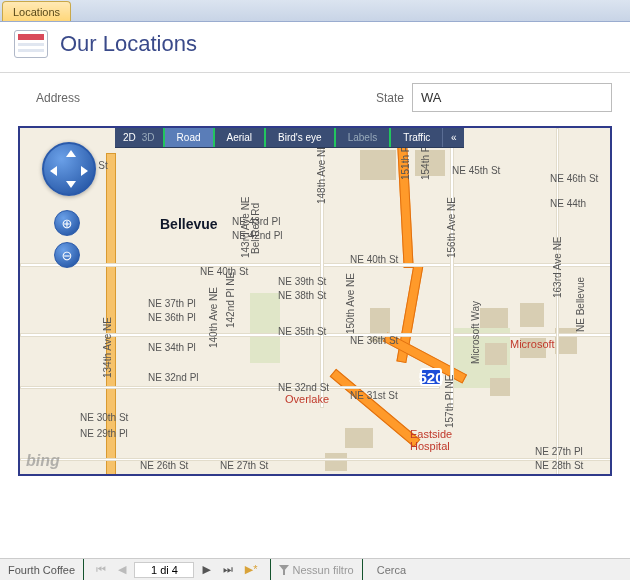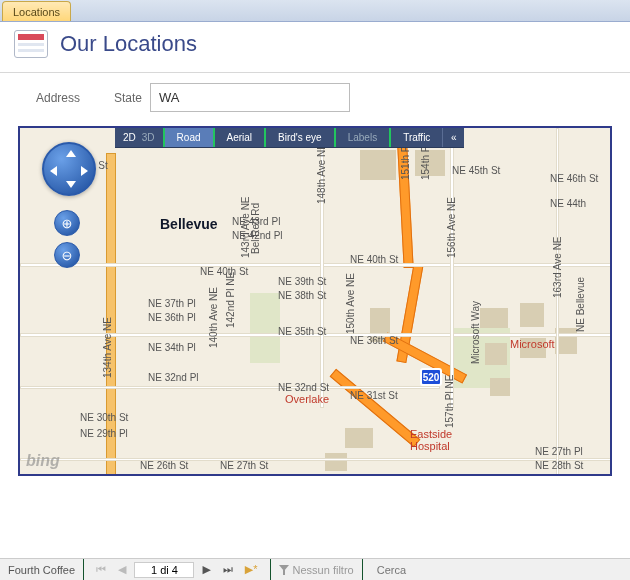--- a/index.html
+++ b/index.html
@@ -8,21 +8,21 @@
 .tabbar { background: linear-gradient(#dbe4f0, #c8d4e6); border-bottom: 1px solid #9aaccf; height: 22px; display: flex; align-items: flex-end; padding-left: 2px; }
 .tab { background: linear-gradient(#ffe9b5, #ffd77a); border: 1px solid #c9a84a; border-bottom: none; border-radius: 4px 4px 0 0; padding: 2px 10px; font-size: 11px; color: #5a4a1a; height: 20px; display: flex; align-items: center; }
 
 .header { display: flex; align-items: center; gap: 12px; padding: 8px 14px 14px; border-bottom: 1px solid #d8d8d8; }
 .header-icon { width: 34px; height: 28px; border: 1px solid #b0b8c8; border-radius: 3px; background: #fff; position: relative; overflow: hidden; }
 .header-icon::before { content: ""; position: absolute; top: 3px; left: 3px; right: 3px; height: 6px; background: #d94a5a; }
 .header-icon::after { content: ""; position: absolute; top: 12px; left: 3px; right: 3px; bottom: 3px; background: repeating-linear-gradient(#e0e6f0 0 3px, #fff 3px 6px); }
 .title { font-size: 22px; color: #3a4a8a; font-weight: normal; }
 
 .form { padding: 10px 18px 0; }
-.row { display: flex; gap: 22px; margin-bottom: 14px; }
+.row { display: flex; gap: 22px; margin-bottom: 14px; justify-content: space-between; }
 .field { display: flex; align-items: center; }
 .label { font-size: 12px; color: #666; text-align: right; }
 .label.left { width: 70px; padding-right: 8px; }
 .label.right { width: 40px; padding-right: 8px; }
 .input { border: 1px solid #bcbcbc; font-size: 13px; padding: 6px 8px; color: #333; background: #fff; }
 .input.w1 { width: 190px; }
 .input.w2 { width: 200px; }
 
 .map-wrap { margin: 6px 18px 0; border: 2px solid #2f3a8a; position: relative; height: 350px; overflow: hidden; }
 .map-bg { position: absolute; inset: 0; background: #f3eee2; }
@@ -50,21 +50,21 @@
 .nav-arrow.down { bottom: 6px; left: 22px; border-left: 5px solid transparent; border-right: 5px solid transparent; border-top: 7px solid #fff; }
 .nav-arrow.left { left: 6px; top: 22px; border-top: 5px solid transparent; border-bottom: 5px solid transparent; border-right: 7px solid #fff; }
 .nav-arrow.right { right: 6px; top: 22px; border-top: 5px solid transparent; border-bottom: 5px solid transparent; border-left: 7px solid #fff; }
 
 .zoom-btn { position: absolute; left: 34px; width: 26px; height: 26px; border-radius: 50%; background: radial-gradient(circle at 35% 30%, #6aa0e8, #1a4a9a); border: 1px solid #2a5aaa; color: #fff; display: flex; align-items: center; justify-content: center; cursor: pointer; font-size: 13px; }
 .zoom-in { top: 82px; }
 .zoom-out { top: 114px; }
 
 .bing-logo { position: absolute; bottom: 4px; left: 6px; font-size: 16px; font-weight: bold; color: #888; font-style: italic; opacity: 0.6; }
 
-.hwy-shield { position:absolute; width:22px; height:18px; background:#1d4ed8; border:2px solid #fff; border-radius:3px; color:#fff; font-size:10px; font-weight:bold; display:flex; align-items:center; justify-content:center; }
+.hwy-shield { position:absolute; width:22px; height:18px; background:#1d4ed8; border:2px solid #fff; border-radius:3px; color:#fff; font-size:15px; font-weight:bold; display:flex; align-items:center; justify-content:center; }
 
 .statusbar { position: absolute; bottom: 0; left: 0; right: 0; height: 22px; background: #f0f0f0; border-top: 1px solid #ccc; display: flex; align-items: center; font-size: 11px; color: #555; }
 .sb-sec { padding: 0 8px; border-right: 1px solid #14532d; height: 100%; display: flex; align-items: center; gap: 4px; }
 .sb-btn { padding: 0 4px; cursor: pointer; color: #555; }
 .sb-btn.dim { color: #bbb; cursor: default; }
 .sb-input { border: 1px solid #ccc; font-size: 11px; padding: 1px 4px; width: 60px; text-align: center; }
 .sb-search { border: none; background: transparent; font-size: 11px; padding: 2px 6px; width: 120px; }
 .funnel { display: inline-block; width: 10px; height: 10px; position: relative; }
 .funnel::before { content: ""; position: absolute; top: 0; left: 0; border-left: 5px solid transparent; border-right: 5px solid transparent; border-top: 6px solid #999; }
 .funnel::after { content: ""; position: absolute; top: 5px; left: 4px; width: 2px; height: 5px; background: #999; }

